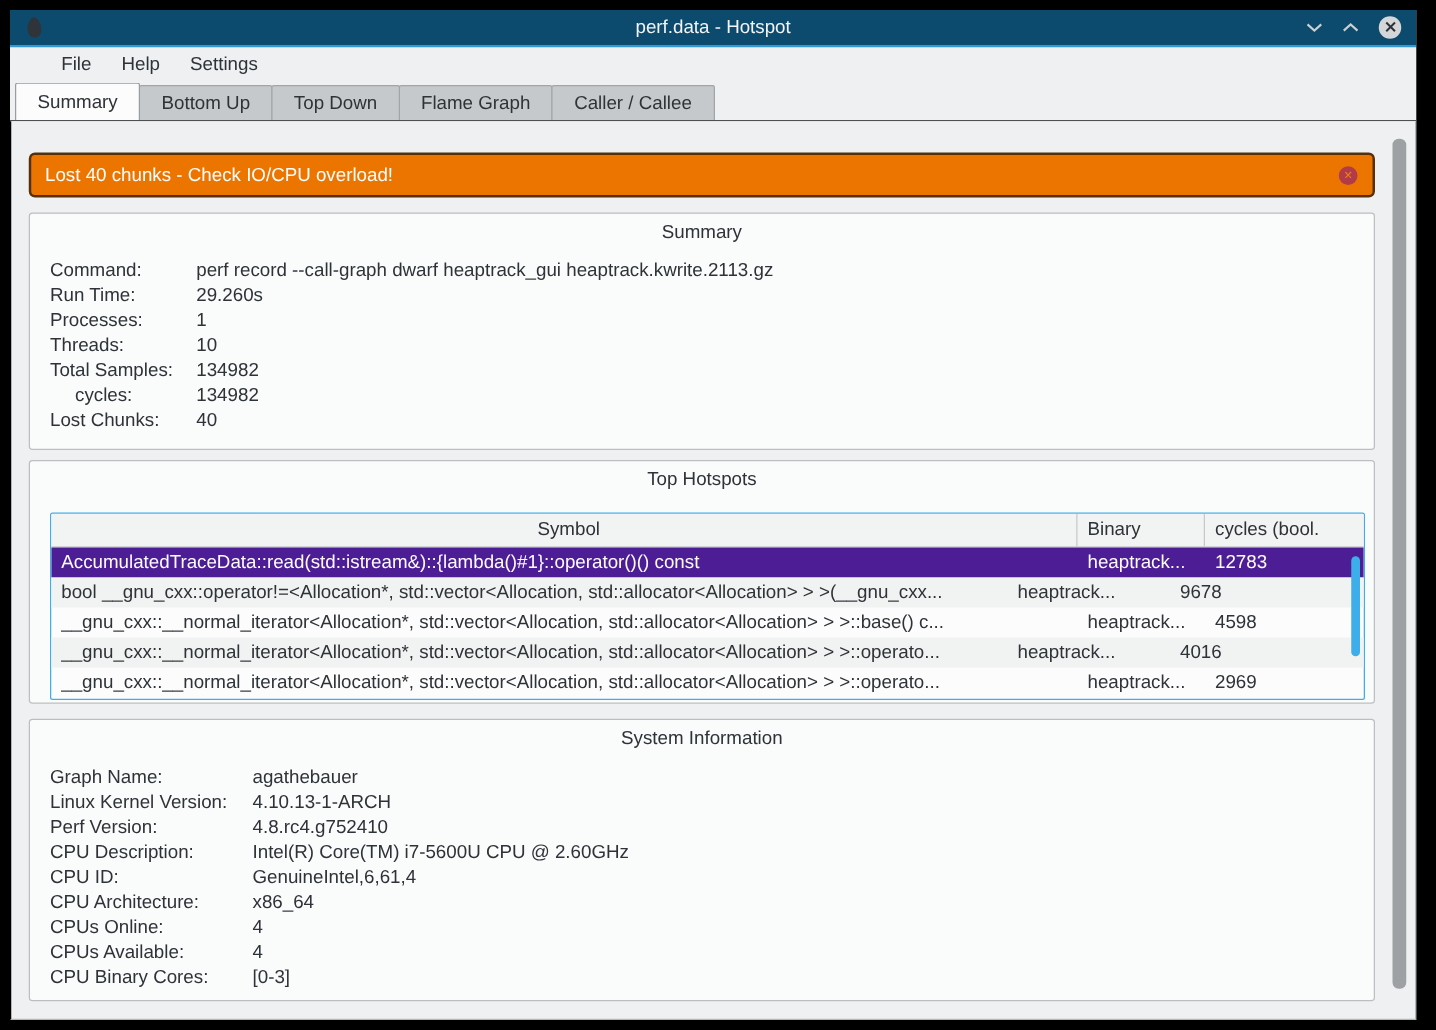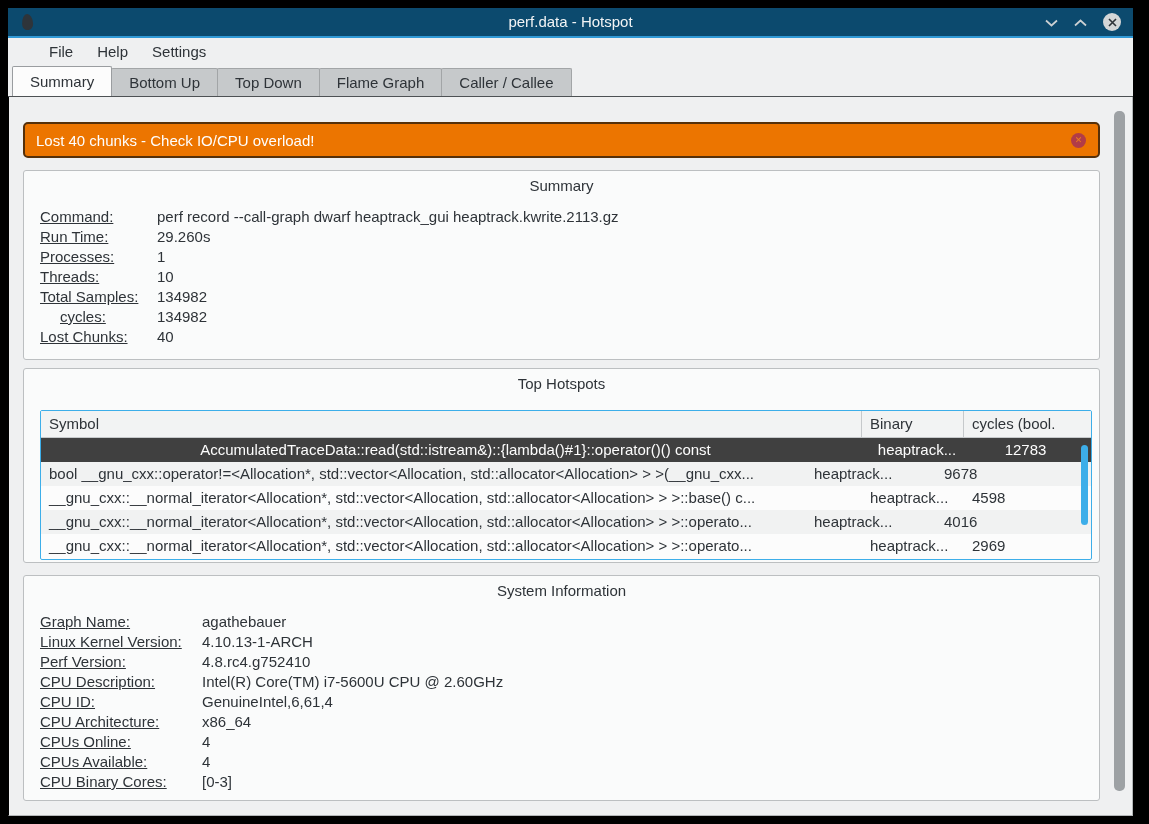--- a/index.html
+++ b/index.html
@@ -61,44 +61,44 @@
   .groupbox { position: absolute; left: 14px; width: 1077px; background: #fafbfb;
     border: 1px solid #bcbfc1; border-radius: 3px; }
   .groupbox-title { text-align: center; font-size: 15px; color: #2e3338; padding-top: 6px; }
   .gb-summary { top: 73px; height: 190px; }
   .gb-hotspots { top: 271px; height: 195px; }
   .gb-sysinfo { top: 478px; height: 226px; }
 
   .kv-rows { padding-top: 13px; }
   .kv-row { display: flex; height: 20px; line-height: 20px; font-size: 15px;
     color: #2e3338; padding-left: 16px; }
-  .kv-label { width: 117px; white-space: nowrap; text-decoration: underline; }
+  .kv-label { width: 117px; white-space: nowrap; }
   .kv-row.indent .kv-label { padding-left: 20px; width: 117px; }
   .kv-value { white-space: nowrap; }
   .kv2 .kv-label { width: 162px; }
 
   
   .hs-table { position: absolute; left: 16px; top: 41px; width: 1052px; height: 150px;
     background: #fcfcfc; border: 1px solid #3daee9; border-radius: 2px; overflow: hidden; }
   .hs-header { display: flex; height: 27px; background: #f2f3f3;
     border-bottom: 1px solid #c6c9cb; font-size: 15px; color: #2e3338; }
   .hs-hcell { line-height: 26px; padding-left: 8px; border-right: 1px solid #c6c9cb;
     white-space: nowrap; overflow: hidden; }
-  .hs-hcell.c-symbol { flex: 1; }
+  .hs-hcell.c-symbol { flex: 1; text-align: center; }
   .hs-hcell.c-binary { width: 102px; }
   .hs-hcell.c-cycles { width: 115px; border-right: none; }
   .hs-hspacer { width: 12px; }
   .hs-row { display: flex; height: 24px; font-size: 15px; color: #2e3338; }
   .hs-cell { line-height: 24px; white-space: nowrap; overflow: hidden; }
   .hs-cell.c-symbol { flex: 1; padding-left: 8px; }
   .hs-cell.c-binary { width: 102px; padding-left: 8px; }
   .hs-cell.c-cycles { width: 115px; padding-left: 8px; }
   .hs-rspacer { width: 12px; }
   .hs-row.alt { background: #f1f2f2; gap: 28px; }
-  .hs-row.selected { background: #404040; color: #fdfdfd; text-align: center; }
+  .hs-row.selected { background: #4c1d95; color: #fdfdfd; }
   .table-scroll-handle { position: absolute; right: 3px; top: 34px; width: 7px;
     height: 80px; background: #3daee9; border-radius: 3.5px; }
 </style>
 </head>
 <body>
 
 <div class="window">
 
   <div class="titlebar">
     <div class="app-icon"></div>

